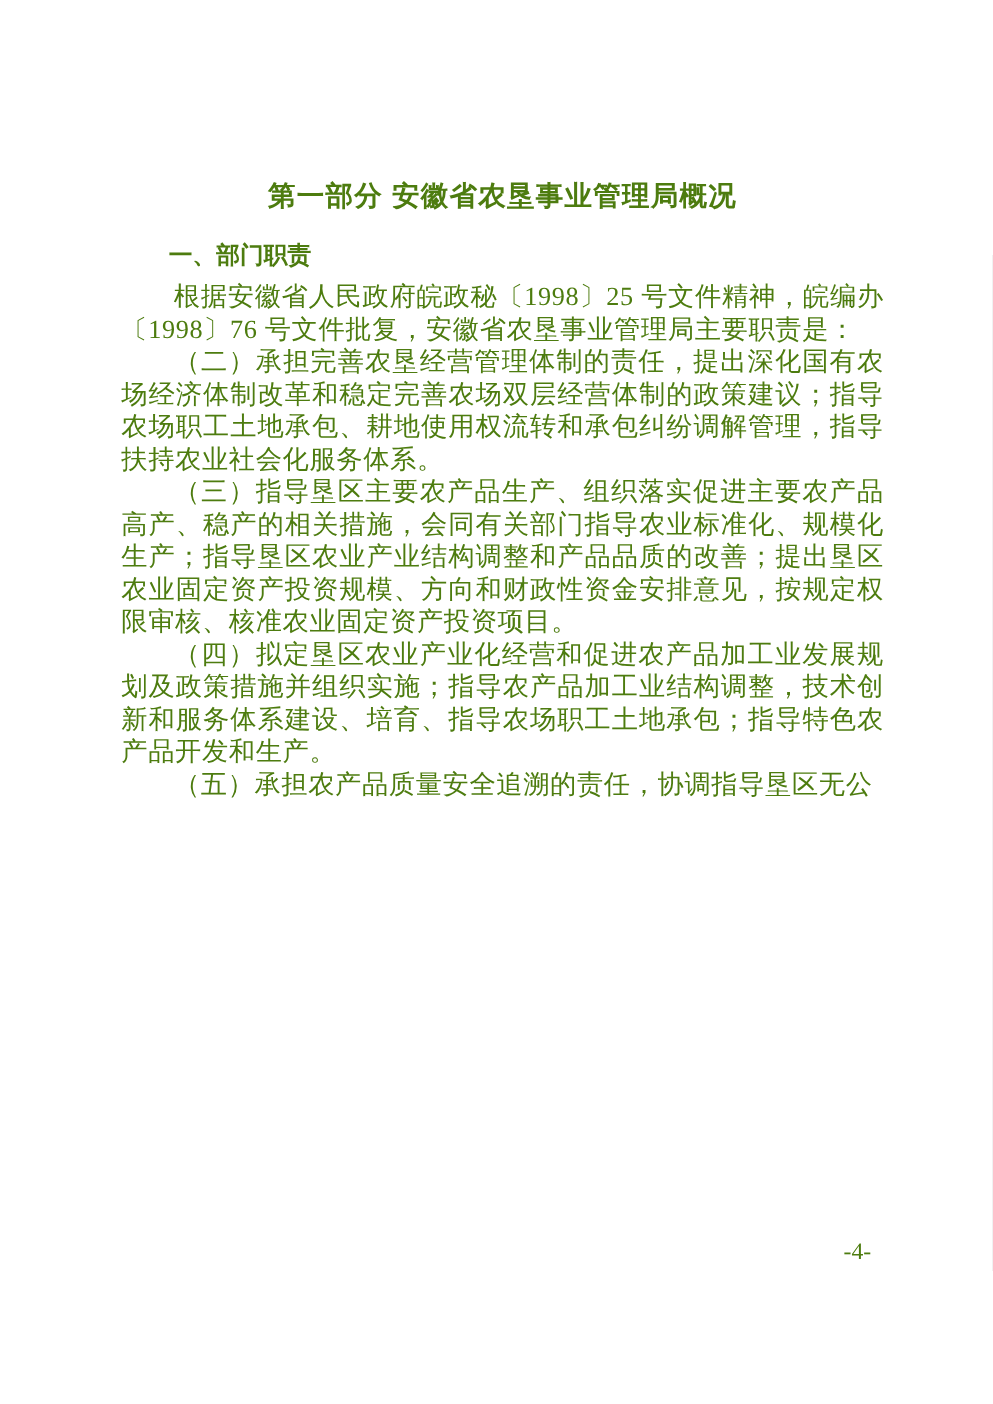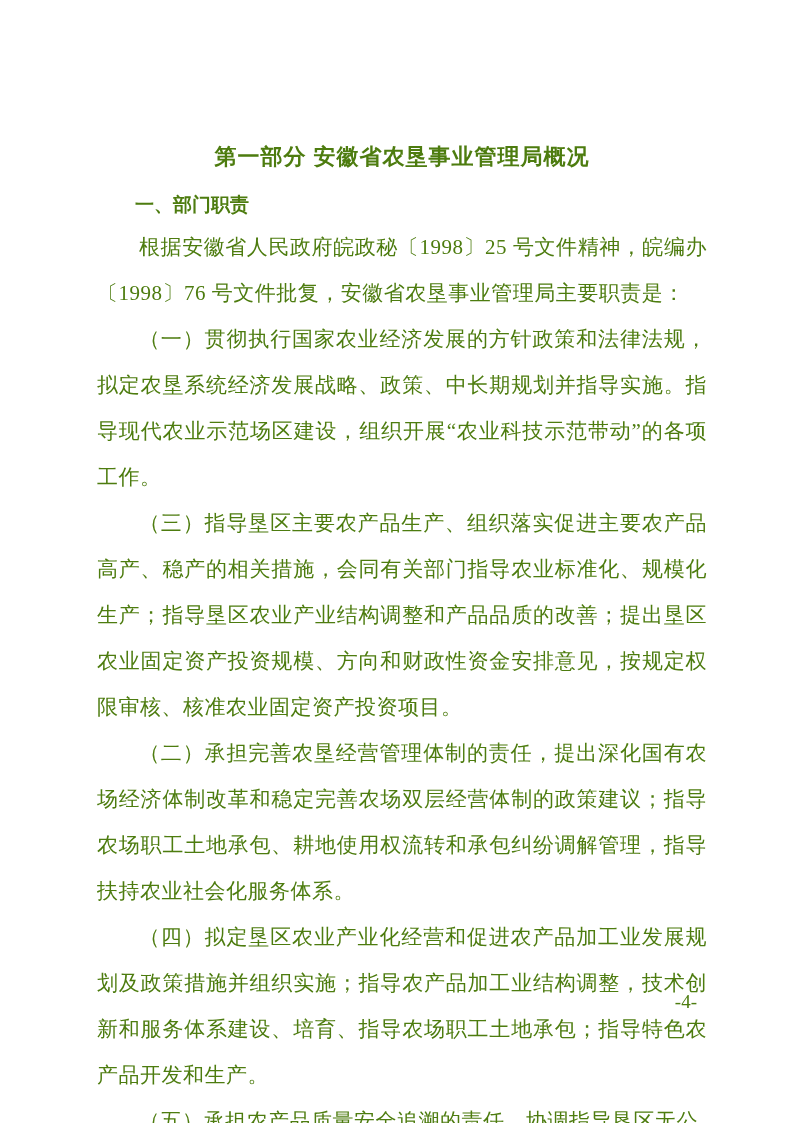--- a/index.html
+++ b/index.html
@@ -31,21 +31,21 @@
   .section-heading {
     font-family: "Liberation Sans", "DejaVu Sans", sans-serif;
     font-size: 19px;
     font-weight: bold;
     line-height: 38px;
     text-indent: 2em;
     margin-bottom: 0;
   }
   .body-text p {
     font-size: 21px;
-    line-height: 46px;
+    line-height: 26px;
     text-indent: 2em;
     text-align: justify;
     text-align-last: left;
     text-justify: inter-character;
     letter-spacing: 0.5px;
   }
   .page-number {
     position: absolute;
     right: 97px;
     top: 991px;
@@ -58,22 +58,21 @@
 <body>
 
 <div class="page">
   <div class="content">
     <div class="doc-title">第一部分 安徽省农垦事业管理局概况</div>
 
     <div class="section-heading">一、部门职责</div>
 
     <div class="body-text">
       <p>根据安徽省人民政府皖政秘〔1998〕25 号文件精神，皖编办〔1998〕76 号文件批复，安徽省农垦事业管理局主要职责是：</p>
-      <p>（一）贯彻执行国家农业经济发展的方针政策和法律法规，拟定农垦系统经济发展战略、政策、中长期规划并指导实施。指导现代农业示范场区建设，组织开展“农业科技示范带动”的各项工作。</p>
+      <p>（二）承担完善农垦经营管理体制的责任，提出深化国有农场经济体制改革和稳定完善农场双层经营体制的政策建议；指导农场职工土地承包、耕地使用权流转和承包纠纷调解管理，指导扶持农业社会化服务体系。</p>
       <p>（三）指导垦区主要农产品生产、组织落实促进主要农产品高产、稳产的相关措施，会同有关部门指导农业标准化、规模化生产；指导垦区农业产业结构调整和产品品质的改善；提出垦区农业固定资产投资规模、方向和财政性资金安排意见，按规定权限审核、核准农业固定资产投资项目。</p>
-      <p>（二）承担完善农垦经营管理体制的责任，提出深化国有农场经济体制改革和稳定完善农场双层经营体制的政策建议；指导农场职工土地承包、耕地使用权流转和承包纠纷调解管理，指导扶持农业社会化服务体系。</p>
       <p>（四）拟定垦区农业产业化经营和促进农产品加工业发展规划及政策措施并组织实施；指导农产品加工业结构调整，技术创新和服务体系建设、培育、指导农场职工土地承包；指导特色农产品开发和生产。</p>
       <p>（五）承担农产品质量安全追溯的责任，协调指导垦区无公</p>
     </div>
   </div>
 
   <div class="page-number">-4-</div>
 </div>
 
 </body></html>

